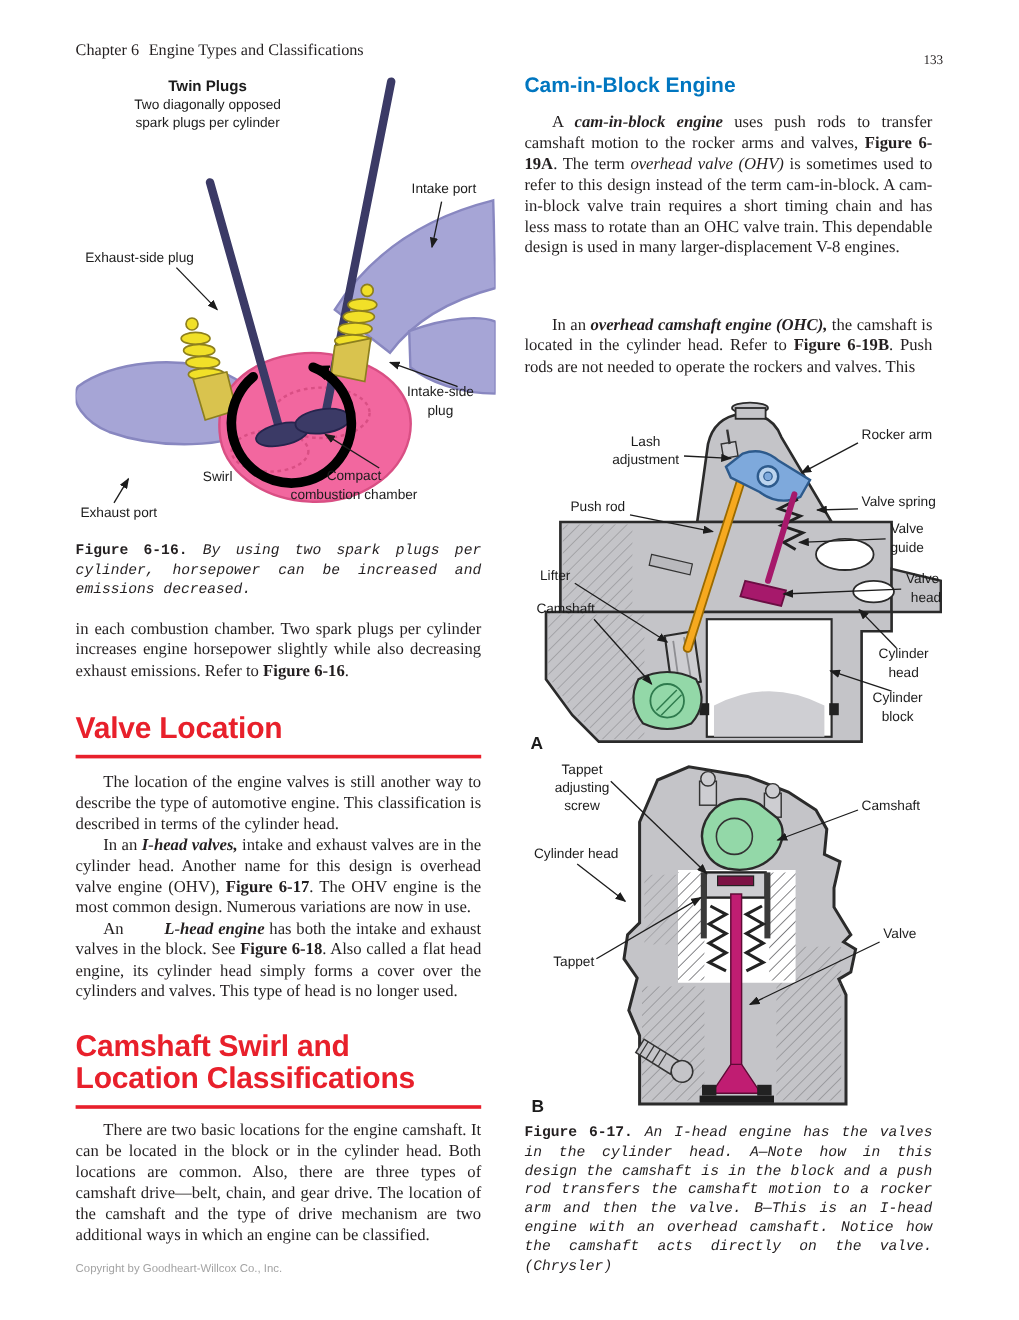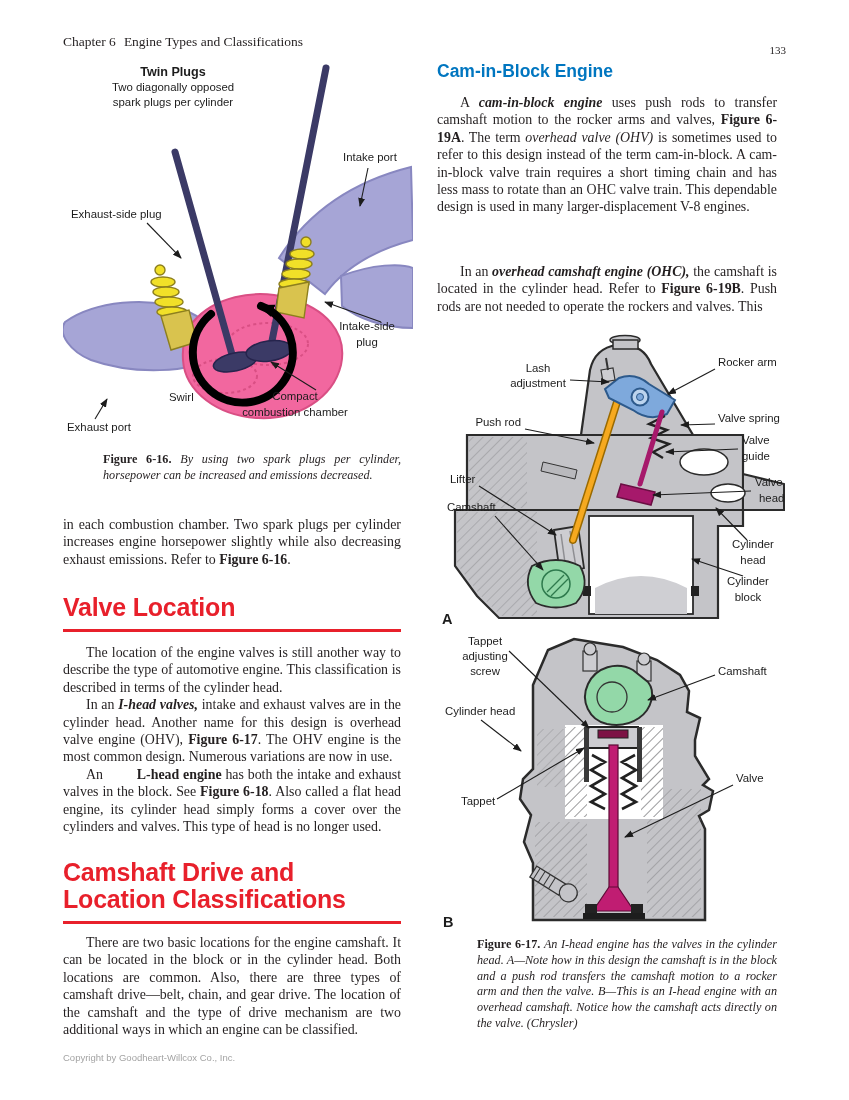--- a/index.html
+++ b/index.html
@@ -19,22 +19,22 @@
   .col-left{left:63px;width:350px;height:1000px;}
   .col-right{left:437px;width:352px;height:1000px;}
   .blk{position:absolute;left:0;right:12px;}
   .para{font-size:13.9px;line-height:17.4px;text-align:justify;}
   .para.ind{text-indent:23px;}
   .h-red{font-family:"Liberation Sans",sans-serif;font-weight:bold;color:var(--red);
          font-size:25px;line-height:27px;letter-spacing:-0.2px;
          border-bottom:3.5px solid var(--red);padding-bottom:8px;}
   .h-blue{font-family:"Liberation Sans",sans-serif;font-weight:bold;color:var(--blue);
           font-size:17.5px;line-height:19px;}
-  .caption{font-family:Liberation Serif, serif;font-size:12.2px;line-height:15.8px;
-           text-align:justify;margin-left:40px;}
+  .caption{font-family:Liberation Mono, monospace;font-size:12.2px;line-height:15.8px;
+           text-align:justify;}
   .cap-label{font-weight:bold;}
   .cap-text{font-style:italic;}
   .copyright{position:absolute;left:63px;top:1052px;font-family:"Liberation Sans",sans-serif;
              font-size:9.5px;color:#a3a3a3;}
   svg text{font-family:"Liberation Sans",sans-serif;font-size:11.4px;fill:#1c1c1c;}
   svg text.bold{font-weight:bold;font-size:12.6px;}
   svg text.marker-letter{font-weight:bold;font-size:14.5px;}
   .leader{stroke:#1c1c1c;stroke-width:1.1;fill:none;}
 </style>
 </head>
@@ -123,25 +123,25 @@
       <span class="cap-label">Figure 6-16.</span>
       <span class="cap-text">By using two spark plugs per cylinder, horsepower can be increased and emissions decreased.</span>
     </div>
 
     <div class="blk para" style="top:456px;"><span>in each combustion chamber. Two spark plugs per cylinder increases engine horsepower slightly while also decreasing exhaust emissions. Refer to </span><span style="font-weight: bold;">Figure 6-16</span><span>.</span></div>
 
     <div class="blk h-red" style="top:534px;">Valve Location</div>
     <div class="blk" style="top:584px;">
       <div class="para ind"><span>The location of the engine valves is still another way to describe the type of automotive engine. This classification is described in terms of the cylinder head.</span></div>
       <div class="para ind"><span>In an </span><span style="font-weight: bold; font-style: italic;">I-head valves,</span><span> intake and exhaust valves are in the cylinder head. Another name for this design is overhead valve engine (OHV), </span><span style="font-weight: bold;">Figure 6-17</span><span>. The OHV engine is the most common design. Numerous variations are now in use.</span></div>
-      <div class="para ind"><span>An </span><span style="font-weight: bold;  margin-left: 30px;">L-head engine</span><span> has both the intake and exhaust valves in the block. See </span><span style="font-weight: bold;">Figure 6-18</span><span>. Also called a flat head engine, its cylinder head simply forms a cover over the cylinders and valves. This type of head is no longer used.</span></div>
+      <div class="para ind"><span>An </span><span style="font-weight: bold; font-style: italic; margin-left: 30px;">L-head engine</span><span> has both the intake and exhaust valves in the block. See </span><span style="font-weight: bold;">Figure 6-18</span><span>. Also called a flat head engine, its cylinder head simply forms a cover over the cylinders and valves. This type of head is no longer used.</span></div>
     </div>
 
     <div class="blk h-red" style="top:799px;">
-      <span>Camshaft Drive and</span><br>
+      <span>Camshaft Swirl and</span><br>
       <span>Location Classifications</span>
     </div>
     <div class="blk para ind" style="top:874px;"><span>There are two basic locations for the engine camshaft. It can be located in the block or in the cylinder head. Both locations are common. Also, there are three types of camshaft drive—belt, chain, and gear drive. The location of the camshaft and the type of drive mechanism are two additional ways in which an engine can be classified.</span></div>
   </div>
 
   <div class="col col-right">
 
     <div class="blk h-blue" style="top:2px;">Cam-in-Block Engine</div>
     <div class="blk para ind" style="top:34px;"><span>A </span><span style="font-weight: bold; font-style: italic;">cam-in-block engine</span><span> uses push rods to transfer camshaft motion to the rocker arms and valves, </span><span style="font-weight: bold;">Figure 6-19A</span><span>. The term </span><span style="font-style: italic;">overhead valve (OHV)</span><span> is sometimes used to refer to this design instead of the term cam-in-block. A cam-in-block valve train requires a short timing chain and has less mass to rotate than an OHC valve train. This dependable design is used in many larger-displacement V-8 engines.</span></div>
 

